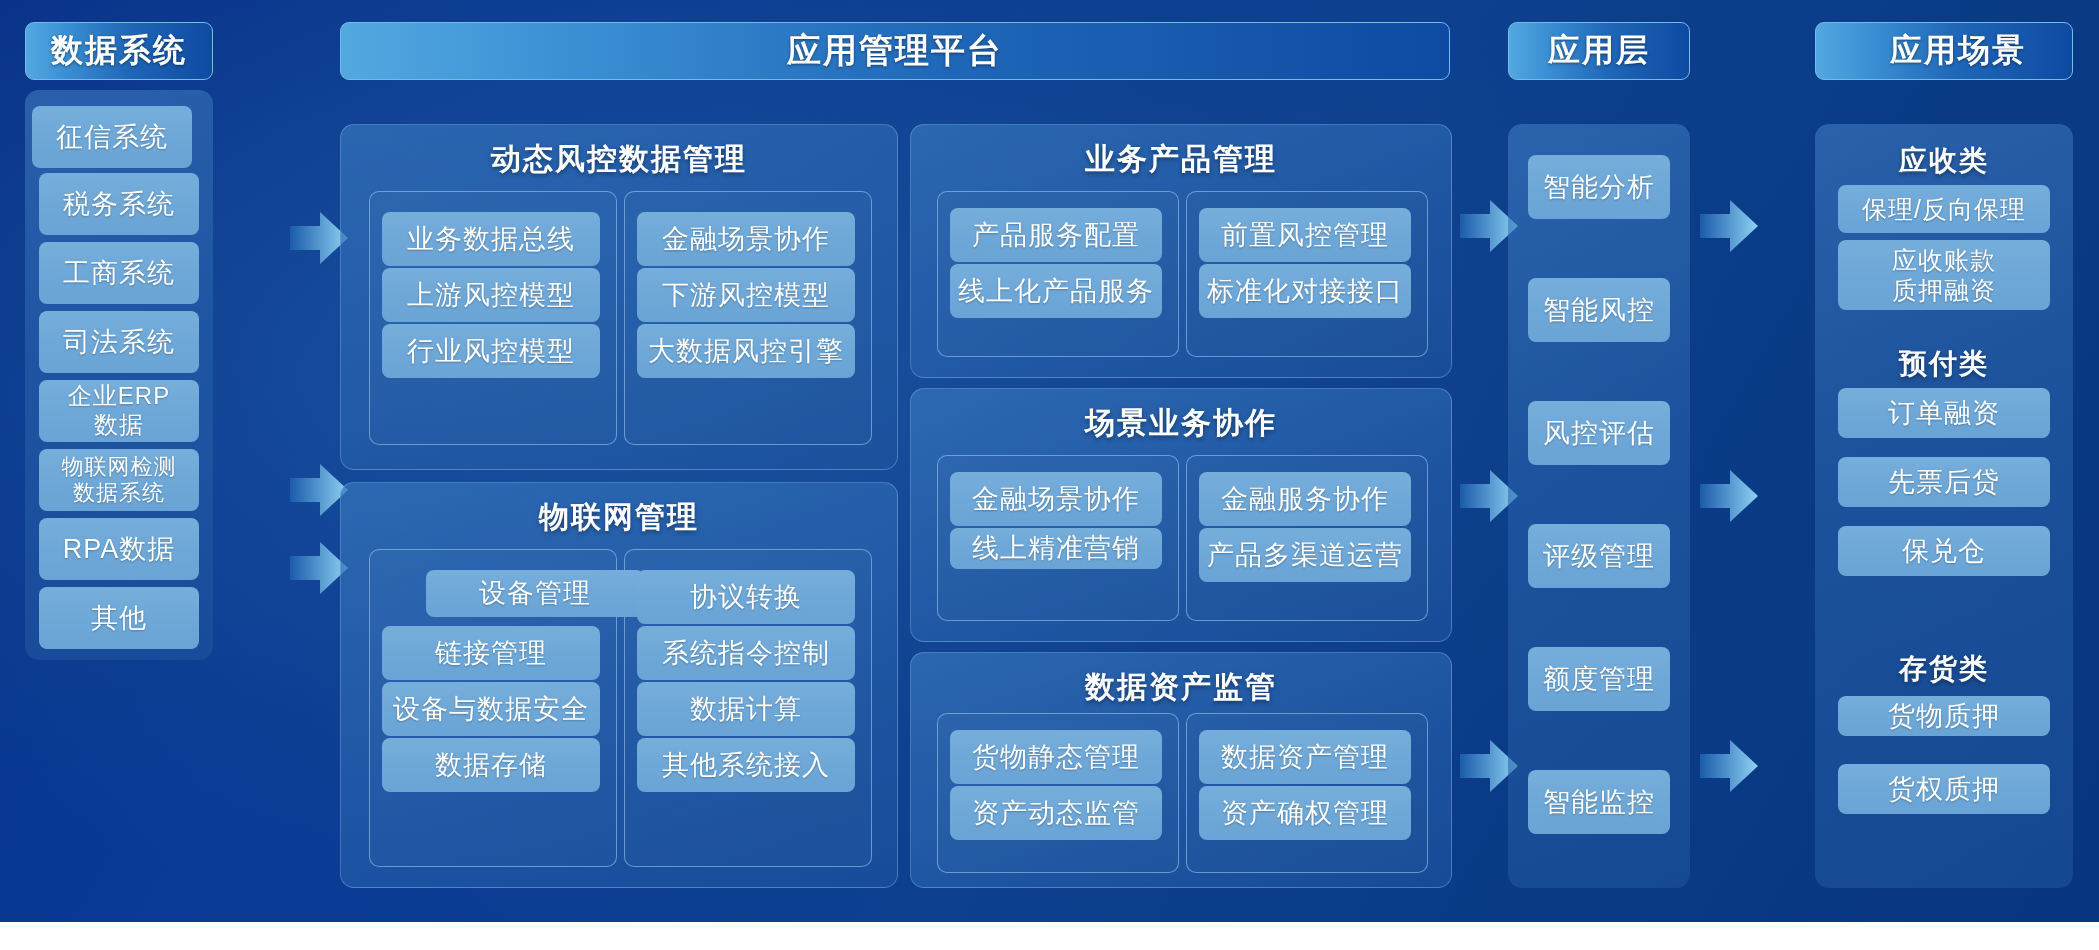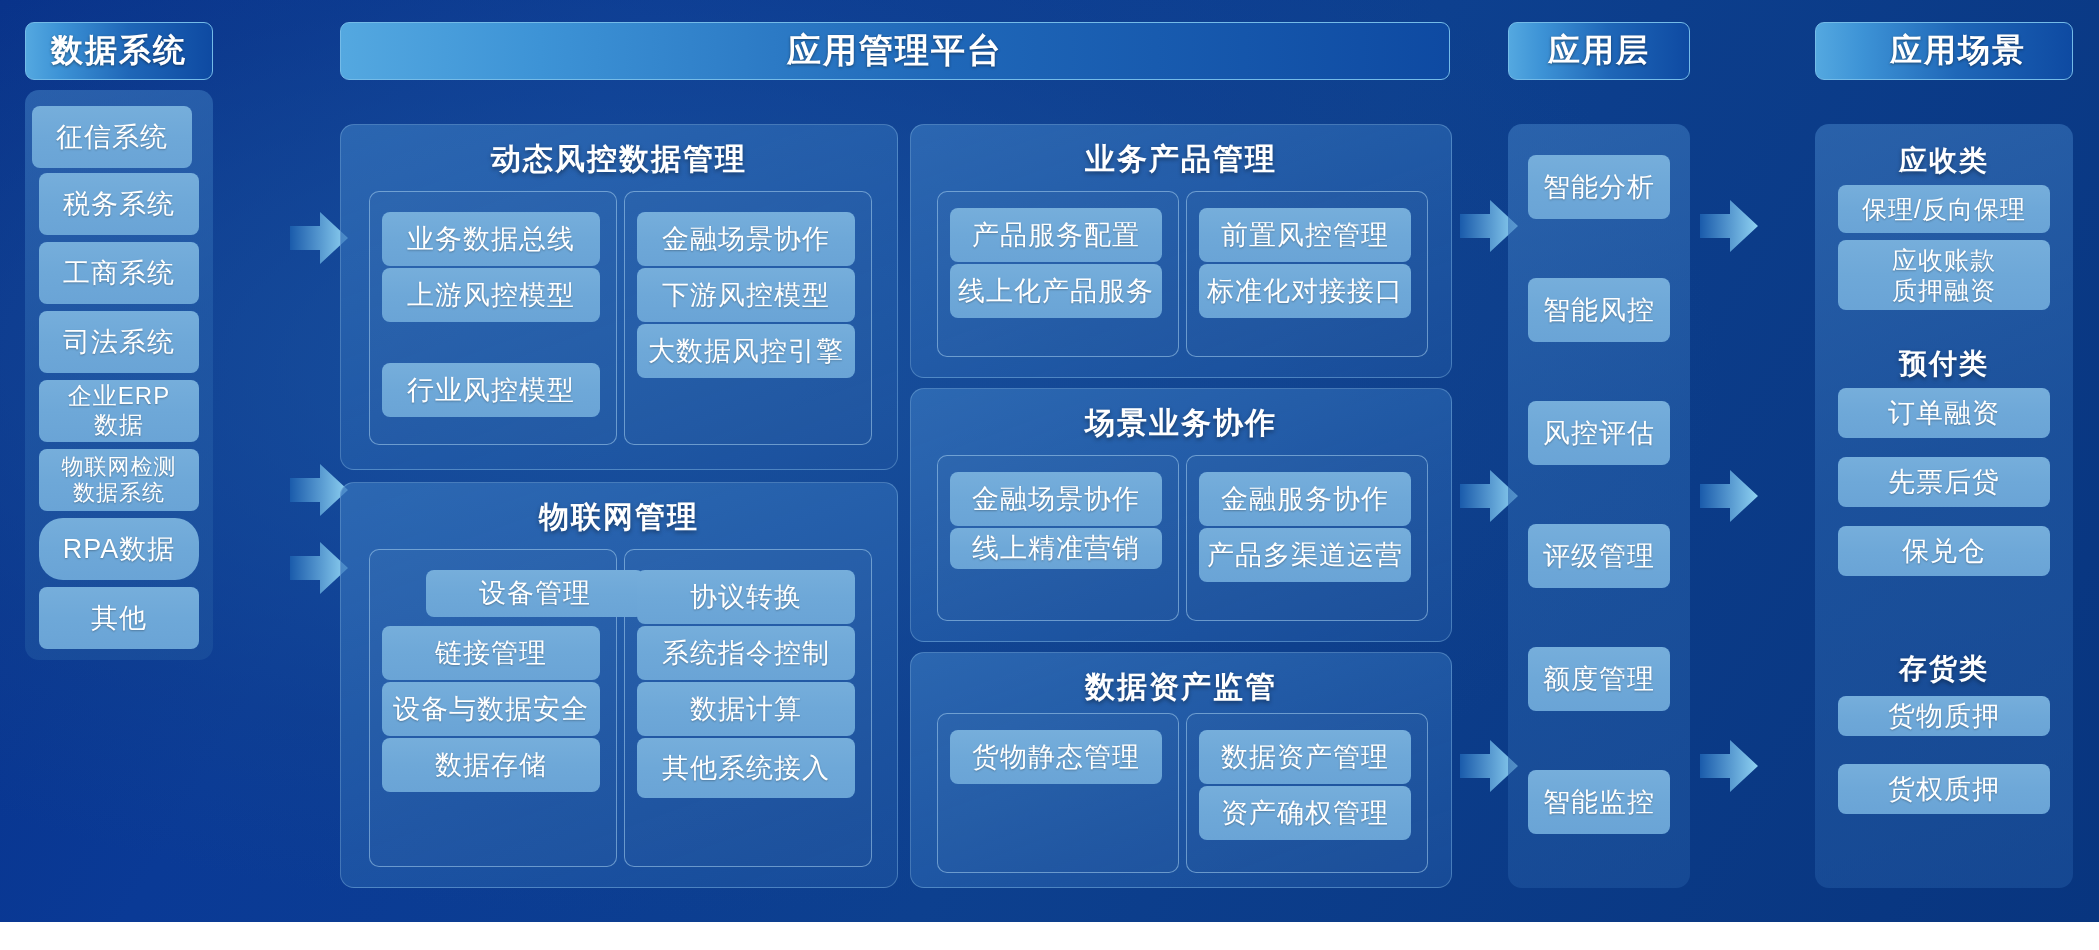--- a/index.html
+++ b/index.html
@@ -80,21 +80,21 @@
   <div class="frame" style="left:25px; top:90px; width:188px; height:570px;"></div>
 
   <div class="cell" style="left:32px; top:106px; width:160px; height:62px;"><span>征信系统</span></div>
   <div class="cell" style="left:39px; top:173px; width:160px; height:62px;"><span>税务系统</span></div>
   <div class="cell" style="left:39px; top:242px; width:160px; height:62px;"><span>工商系统</span></div>
   <div class="cell" style="left:39px; top:311px; width:160px; height:62px;"><span>司法系统</span></div>
   <div class="cell" style="left:39px; top:380px; width:160px; height:62px; font-size:24px;"><span>企业ERP
 数据</span></div>
   <div class="cell" style="left:39px; top:449px; width:160px; height:62px; font-size:22px;"><span>物联网检测
 数据系统</span></div>
-  <div class="cell" style="left:39px; top:518px; width:160px; height:62px;border-radius:24px;"><span>RPA数据</span></div>
+  <div class="cell" style="left:39px; top:518px; width:160px; height:62px;"><span>RPA数据</span></div>
   <div class="cell" style="left:39px; top:587px; width:160px; height:62px;"><span>其他</span></div>
 
   <svg class="arrow" style="left:290px; top:208px;" width="60" height="60" viewBox="0 0 60 60">
     <defs>
         <linearGradient id="ag1" x1="0" y1="0" x2="1" y2="0">
           <stop offset="0%" stop-color="#1a5bab"></stop>
           <stop offset="100%" stop-color="#8fd2f2"></stop>
         </linearGradient>
       </defs>
     <path d="M0,18 L30,18 L30,4 L58,30 L30,56 L30,42 L0,42 Z" fill="url(#ag1)"></path>
@@ -110,38 +110,38 @@
     <span>应用管理平台</span>
   </div>
 
   <div class="module" style="left:340px; top:124px; width:558px; height:346px;">
     <div class="module-title">动态风控数据管理</div>
     <div class="subgroup" style="left:28px; top:66px; width:248px; height:254px;"></div>
     <div class="subgroup" style="left:283px; top:66px; width:248px; height:254px;"></div>
   </div>
   <div class="cell" style="left:382px; top:212px; width:218px; height:54px;"><span>业务数据总线</span></div>
   <div class="cell" style="left:382px; top:268px; width:218px; height:54px;"><span>上游风控模型</span></div>
-  <div class="cell" style="left:382px; top:324px; width:218px; height:54px;margin-top:39px;"><span>行业风控模型</span></div>
+  <div class="cell" style="left:382px; top:324px; width:218px; height:54px;"><span>行业风控模型</span></div>
   <div class="cell" style="left:637px; top:212px; width:218px; height:54px;"><span>金融场景协作</span></div>
   <div class="cell" style="left:637px; top:268px; width:218px; height:54px;"><span>下游风控模型</span></div>
   <div class="cell" style="left:637px; top:324px; width:218px; height:54px;"><span>大数据风控引擎</span></div>
 
   <div class="module" style="left:340px; top:482px; width:558px; height:406px;">
     <div class="module-title">物联网管理</div>
     <div class="subgroup" style="left:28px; top:66px; width:248px; height:318px;"></div>
     <div class="subgroup" style="left:283px; top:66px; width:248px; height:318px;"></div>
   </div>
   <div class="cell" style="left:382px; top:570px; width:218px; height:47px;margin-left:44px;"><span>设备管理</span></div>
   <div class="cell" style="left:382px; top:626px; width:218px; height:54px;"><span>链接管理</span></div>
   <div class="cell" style="left:382px; top:682px; width:218px; height:54px;"><span>设备与数据安全</span></div>
   <div class="cell" style="left:382px; top:738px; width:218px; height:54px;"><span>数据存储</span></div>
   <div class="cell" style="left:637px; top:570px; width:218px; height:54px;"><span>协议转换</span></div>
   <div class="cell" style="left:637px; top:626px; width:218px; height:54px;"><span>系统指令控制</span></div>
   <div class="cell" style="left:637px; top:682px; width:218px; height:54px;"><span>数据计算</span></div>
-  <div class="cell" style="left:637px; top:738px; width:218px; height:60px;"><span>其他系统接入</span></div>
+  <div class="cell" style="left:637px; top:738px; width:218px; height:54px;"><span>其他系统接入</span></div>
 
   <div class="module" style="left:910px; top:124px; width:542px; height:254px;">
     <div class="module-title">业务产品管理</div>
     <div class="subgroup" style="left:26px; top:66px; width:242px; height:166px;"></div>
     <div class="subgroup" style="left:275px; top:66px; width:242px; height:166px;"></div>
   </div>
   <div class="cell" style="left:950px; top:208px; width:212px; height:54px;"><span>产品服务配置</span></div>
   <div class="cell" style="left:950px; top:264px; width:212px; height:54px;"><span>线上化产品服务</span></div>
   <div class="cell" style="left:1199px; top:208px; width:212px; height:54px;"><span>前置风控管理</span></div>
   <div class="cell" style="left:1199px; top:264px; width:212px; height:54px;"><span>标准化对接接口</span></div>
@@ -155,20 +155,21 @@
   <div class="cell" style="left:950px; top:528px; width:212px; height:41px;"><span>线上精准营销</span></div>
   <div class="cell" style="left:1199px; top:472px; width:212px; height:54px;"><span>金融服务协作</span></div>
   <div class="cell" style="left:1199px; top:528px; width:212px; height:54px;"><span>产品多渠道运营</span></div>
 
   <div class="module" style="left:910px; top:652px; width:542px; height:236px;">
     <div class="module-title">数据资产监管</div>
     <div class="subgroup" style="left:26px; top:60px; width:242px; height:160px;"></div>
     <div class="subgroup" style="left:275px; top:60px; width:242px; height:160px;"></div>
   </div>
   <div class="cell" style="left:950px; top:730px; width:212px; height:54px;"><span>货物静态管理</span></div>
+  <div class="cell" style="left:950px; top:786px; width:212px; height:54px;"><span>资产动态监管</span></div>
   <div class="cell" style="left:1199px; top:730px; width:212px; height:54px;"><span>数据资产管理</span></div>
   <div class="cell" style="left:1199px; top:786px; width:212px; height:54px;"><span>资产确权管理</span></div>
 
   <svg class="arrow" style="left:1460px; top:196px;" width="60" height="60" viewBox="0 0 60 60">
     <path d="M0,18 L30,18 L30,4 L58,30 L30,56 L30,42 L0,42 Z" fill="url(#ag1)"></path>
   </svg>
   <svg class="arrow" style="left:1460px; top:466px;" width="60" height="60" viewBox="0 0 60 60">
     <path d="M0,18 L30,18 L30,4 L58,30 L30,56 L30,42 L0,42 Z" fill="url(#ag1)"></path>
   </svg>
   <svg class="arrow" style="left:1460px; top:736px;" width="60" height="60" viewBox="0 0 60 60">

